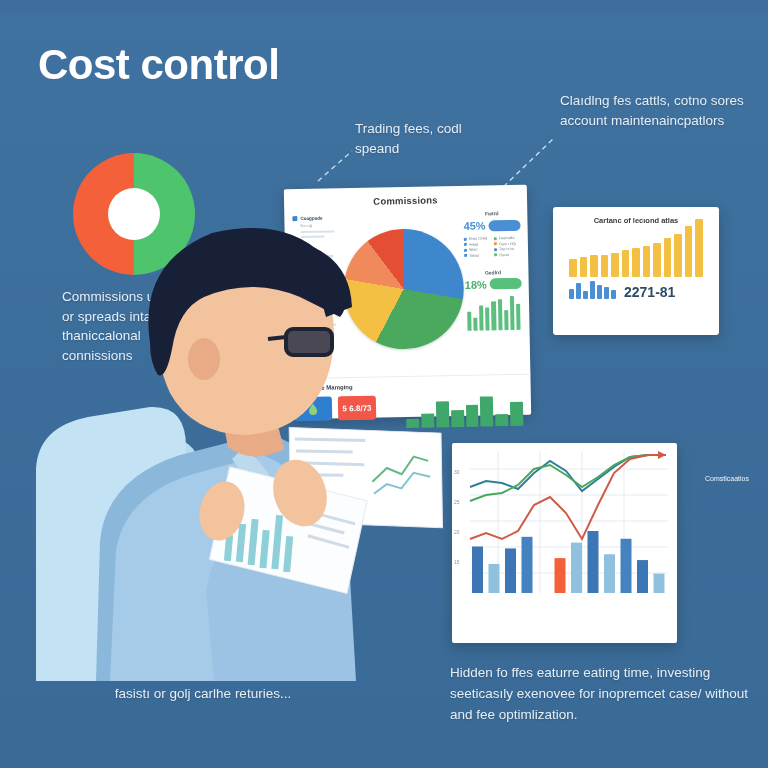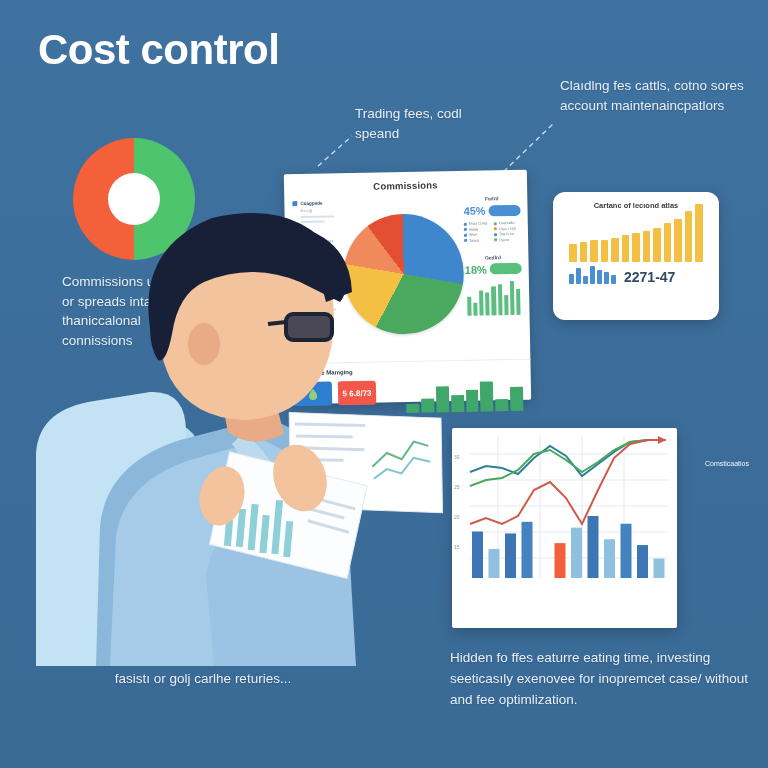--- a/index.html
+++ b/index.html
@@ -6,20 +6,21 @@
   html, body { width: 768px; height: 768px; }
   body {
     font-family: "Liberation Sans", sans-serif;
     background: #3d6e9c;
     position: relative;
     overflow: hidden;
   }
   #stage {
     position: absolute; inset: 0;
     background: linear-gradient(180deg, #3f72a0 0%, #3c6d9a 55%, #3a6a96 100%);
+    margin-top: 15px;
   }
 
   
   .title {
     position: absolute; left: 38px; top: 26px;
     font-size: 42px; font-weight: 700; color: #ffffff;
     letter-spacing: -0.5px;
   }
 
   
@@ -54,21 +55,21 @@
     background: #ffffff;
     box-shadow: 0 4px 14px rgba(0,0,0,.22);
   }
   #dash-main {
     left: 286px; top: 172px; width: 243px; height: 230px;
     transform: rotate(-1.1deg);
     border-radius: 2px;
   }
   #dash-side {
     left: 553px; top: 192px; width: 166px; height: 128px;
-    border-radius: 12px;
+    border-radius: 3px;
   }
   #dash-bottom {
     left: 452px; top: 428px; width: 225px; height: 200px;
     border-radius: 2px;
   }
 
   .dash-title {
     text-align: center; font-size: 9.5px; font-weight: 700;
     color: #3a3a3a; padding-top: 8px; letter-spacing: .2px;
   }
@@ -316,21 +317,21 @@
     <div class="side-foot">
       <div style="display:flex;align-items:flex-end;gap:2px;height:16px" id="sidefoot">
           <i style="height: 10px; width: 5px; background: rgb(74, 143, 212); border-radius: 1px;"></i>
           <i style="height: 16px; width: 5px; background: rgb(74, 143, 212); border-radius: 1px;"></i>
           <i style="height: 8px; width: 5px; background: rgb(74, 143, 212); border-radius: 1px;"></i>
           <i style="height: 18px; width: 5px; background: rgb(74, 143, 212); border-radius: 1px;"></i>
           <i style="height: 14px; width: 5px; background: rgb(74, 143, 212); border-radius: 1px;"></i>
           <i style="height: 12px; width: 5px; background: rgb(74, 143, 212); border-radius: 1px;"></i>
           <i style="height: 9px; width: 5px; background: rgb(74, 143, 212); border-radius: 1px;"></i>
         </div>
-      <div class="side-num">2271-47</div>
+      <div class="side-num">2271-81</div>
     </div>
   </div>
 
   <div class="panel" id="dash-bottom">
     <div class="bc-plot">
       <svg width="225" height="180" viewBox="0 0 225 180" style="position:absolute;left:0;top:0">
         <g stroke="#e3eaf1" stroke-width="1">
           <line x1="18" y1="26" x2="216" y2="26"></line>
           <line x1="18" y1="52" x2="216" y2="52"></line>
           <line x1="18" y1="78" x2="216" y2="78"></line>

